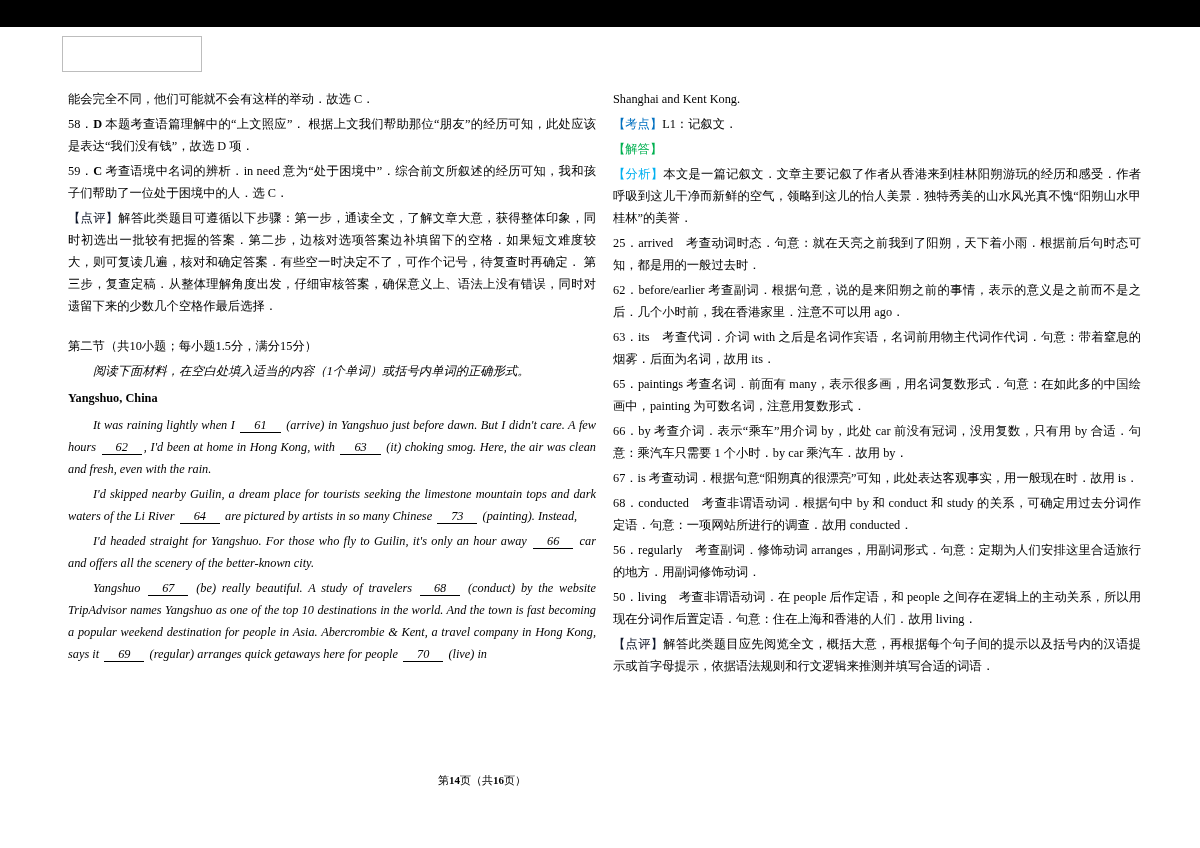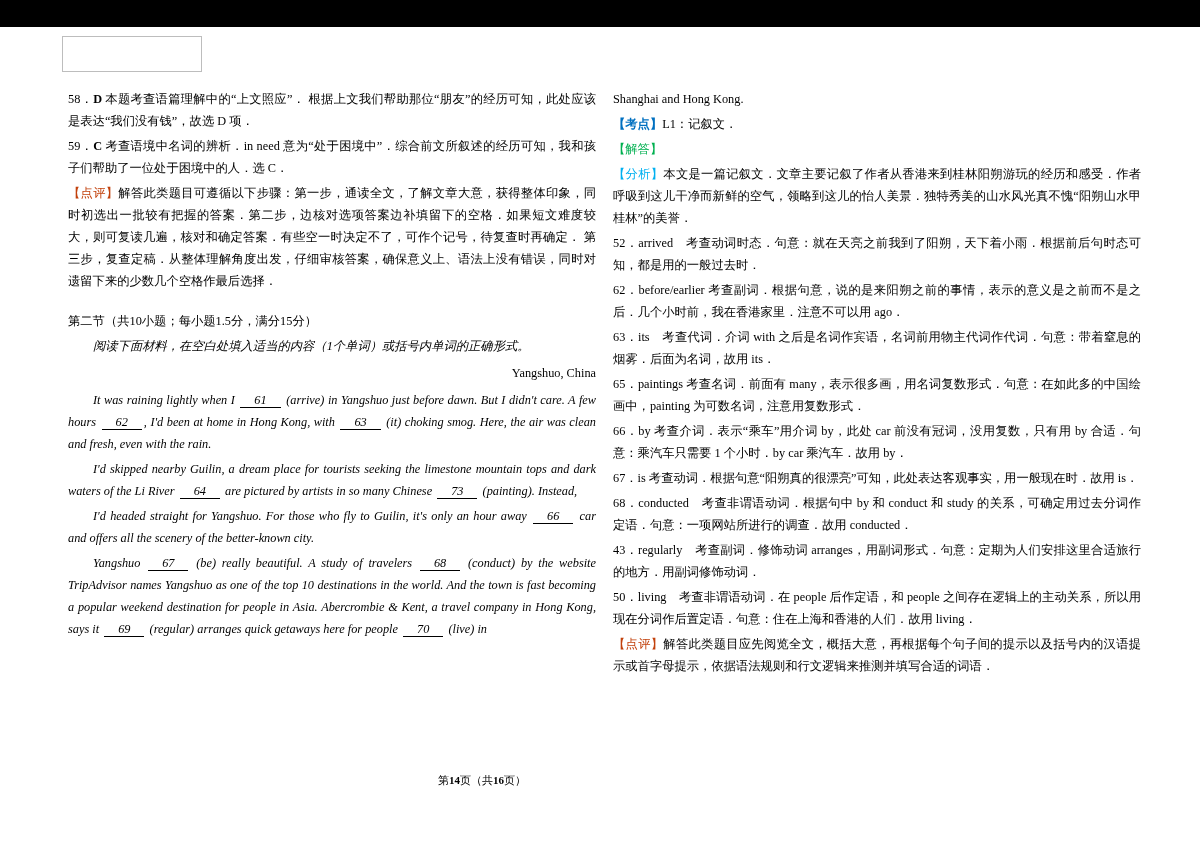--- a/index.html
+++ b/index.html
@@ -6,63 +6,64 @@
   body{
     width:1200px;height:848px;background:#ffffff;position:relative;overflow:hidden;
     font-family:"Liberation Serif","DejaVu Serif",serif;color:#000;
   }
   .topbar{position:absolute;left:0;top:0;width:1200px;height:27px;background:#000;}
   .whitebox{position:absolute;left:62px;top:36px;width:138px;height:34px;background:#fff;border:1px solid #bdbdbd;}
   .content{position:absolute;left:68px;top:88px;width:1073px;display:flex;gap:17px;}
   .col{width:528px;}
   .blk{margin:0 0 3px 0;text-align:justify;font-size:12.3px;line-height:22px;}
   .p-indent{text-indent:25px;font-style:italic;}
-  .title{text-align:right;font-weight:normal;margin:5px 0;text-indent:0;}
+  .title{text-align:left;font-weight:bold;margin:5px 0;text-indent:0;}
   .gap{margin-top:18px;}
   .bold{font-weight:bold;}
-  .tag-kaodian{color:#0070c0;font-weight:bold;}
+  .tag-kaodian{color:#0070c0;}
   .tag-fenxi{color:#00b0f0;}
   .tag-jieda{color:#00b050;}
-  .tag-dianping{color:#c2410c;}
+  .tag-dianping{color:#0f172a;}
   .blank{border-bottom:1px solid #000;padding:0 14px;margin:8px 2px;}
   .footer{position:absolute;left:0;top:772px;width:964px;text-align:center;}
   .footer .blk{font-size:11px;text-align:center;margin:0;line-height:16px;}
 </style>
 </head>
 <body>
 
 <div class="topbar"></div>
 <div class="whitebox"></div>
 
 <div class="content">
   <div class="col" id="col-left">
+      <p class="blk p"><span>能会完全不同，他们可能就不会有这样的举动．故选 C．</span></p>
       <p class="blk p"><span>58．</span><span class="bold">D</span><span> 本题考查语篇理解中的“上文照应”．  根据上文我们帮助那位“朋友”的经历可知，此处应该是表达“我们没有钱”，故选 D 项．</span></p>
       <p class="blk p"><span>59．</span><span class="bold">C</span><span> 考查语境中名词的辨析．in need 意为“处于困境中”．综合前文所叙述的经历可知，我和孩子们帮助了一位处于困境中的人．选 C．</span></p>
       <p class="blk p"><span class="tag-dianping">【点评】</span><span>解答此类题目可遵循以下步骤：第一步，通读全文，了解文章大意，获得整体印象，同时初选出一批较有把握的答案．第二步，边核对选项答案边补填留下的空格．如果短文难度较大，则可复读几遍，核对和确定答案．有些空一时决定不了，可作个记号，待复查时再确定． 第三步，复查定稿．从整体理解角度出发，仔细审核答案，确保意义上、语法上没有错误，同时对遗留下来的少数几个空格作最后选择．</span></p>
       <p class="blk p gap"><span>第二节（共10小题；每小题1.5分，满分15分）</span></p>
       <p class="blk p p-indent"><span>阅读下面材料，在空白处填入适当的内容（1个单词）或括号内单词的正确形式。</span></p>
       <p class="blk title"><span>Yangshuo, China</span></p>
       <p class="blk p p-indent"><span>It was raining lightly when I </span><span class="blank">61</span><span> (arrive) in Yangshuo just before dawn. But I didn't care. A few hours </span><span class="blank">62</span><span>, I'd been at home in Hong Kong, with </span><span class="blank">63</span><span> (it) choking smog. Here, the air was clean and fresh, even with the rain.</span></p>
       <p class="blk p p-indent"><span>I'd skipped nearby Guilin, a dream place for tourists seeking the limestone mountain tops and dark waters of the Li River </span><span class="blank">64</span><span> are pictured by artists in so many Chinese </span><span class="blank">73</span><span> (painting). Instead,</span></p>
       <p class="blk p p-indent"><span>I'd headed straight for Yangshuo. For those who fly to Guilin, it's only an hour away </span><span class="blank">66</span><span> car and offers all the scenery of the better-known city.</span></p>
       <p class="blk p p-indent"><span>Yangshuo </span><span class="blank">67</span><span> (be) really beautiful. A study of travelers </span><span class="blank">68</span><span> (conduct) by the website TripAdvisor names Yangshuo as one of the top 10 destinations in the world. And the town is fast becoming a popular weekend destination for people in Asia. Abercrombie &amp; Kent, a travel company in Hong Kong, says it </span><span class="blank">69</span><span> (regular) arranges quick getaways here for people </span><span class="blank">70</span><span> (live) in</span></p>
     </div>
   <div class="col" id="col-right">
-      <p class="blk p"><span>Shanghai and Hong Kong.</span></p>
+      <p class="blk p"><span>Shanghai and Kent Kong.</span></p>
       <p class="blk p"><span class="tag-kaodian">【考点】</span><span>L1：记叙文．</span></p>
       <p class="blk p"><span class="tag-jieda">【解答】</span></p>
       <p class="blk p"><span class="tag-fenxi">【分析】</span><span>本文是一篇记叙文．文章主要记叙了作者从香港来到桂林阳朔游玩的经历和感受．作者呼吸到这儿干净而新鲜的空气，领略到这儿的怡人美景．独特秀美的山水风光真不愧“阳朔山水甲桂林”的美誉．</span></p>
-      <p class="blk p"><span>52．arrived　考查动词时态．句意：就在天亮之前我到了阳朔，天下着小雨．根据前后句时态可知，都是用的一般过去时．</span></p>
+      <p class="blk p"><span>25．arrived　考查动词时态．句意：就在天亮之前我到了阳朔，天下着小雨．根据前后句时态可知，都是用的一般过去时．</span></p>
       <p class="blk p"><span>62．before/earlier 考查副词．根据句意，说的是来阳朔之前的事情，表示的意义是之前而不是之后．几个小时前，我在香港家里．注意不可以用 ago．</span></p>
       <p class="blk p"><span>63．its　考查代词．介词 with 之后是名词作宾语，名词前用物主代词作代词．句意：带着窒息的烟雾．后面为名词，故用 its．</span></p>
       <p class="blk p"><span>65．paintings 考查名词．前面有 many，表示很多画，用名词复数形式．句意：在如此多的中国绘画中，painting 为可数名词，注意用复数形式．</span></p>
       <p class="blk p"><span>66．by 考查介词．表示“乘车”用介词 by，此处 car 前没有冠词，没用复数，只有用 by 合适．句意：乘汽车只需要 1 个小时．by car 乘汽车．故用 by．</span></p>
       <p class="blk p"><span>67．is 考查动词．根据句意“阳朔真的很漂亮”可知，此处表达客观事实，用一般现在时．故用 is．</span></p>
       <p class="blk p"><span>68．conducted　考查非谓语动词．根据句中 by 和 conduct 和 study 的关系，可确定用过去分词作定语．句意：一项网站所进行的调查．故用 conducted．</span></p>
-      <p class="blk p"><span>43．regularly　考查副词．修饰动词 arranges，用副词形式．句意：定期为人们安排这里合适旅行的地方．用副词修饰动词．</span></p>
+      <p class="blk p"><span>56．regularly　考查副词．修饰动词 arranges，用副词形式．句意：定期为人们安排这里合适旅行的地方．用副词修饰动词．</span></p>
       <p class="blk p"><span>50．living　考查非谓语动词．在 people 后作定语，和 people 之间存在逻辑上的主动关系，所以用现在分词作后置定语．句意：住在上海和香港的人们．故用 living．</span></p>
       <p class="blk p"><span class="tag-dianping">【点评】</span><span>解答此类题目应先阅览全文，概括大意，再根据每个句子间的提示以及括号内的汉语提示或首字母提示，依据语法规则和行文逻辑来推测并填写合适的词语．</span></p>
     </div>
 </div>
 
 <div class="footer" id="page-footer">
     <p class="blk p"><span>第</span><span class="bold">14</span><span>页（共</span><span class="bold">16</span><span>页）</span></p>
   </div>
 
 </body></html>

